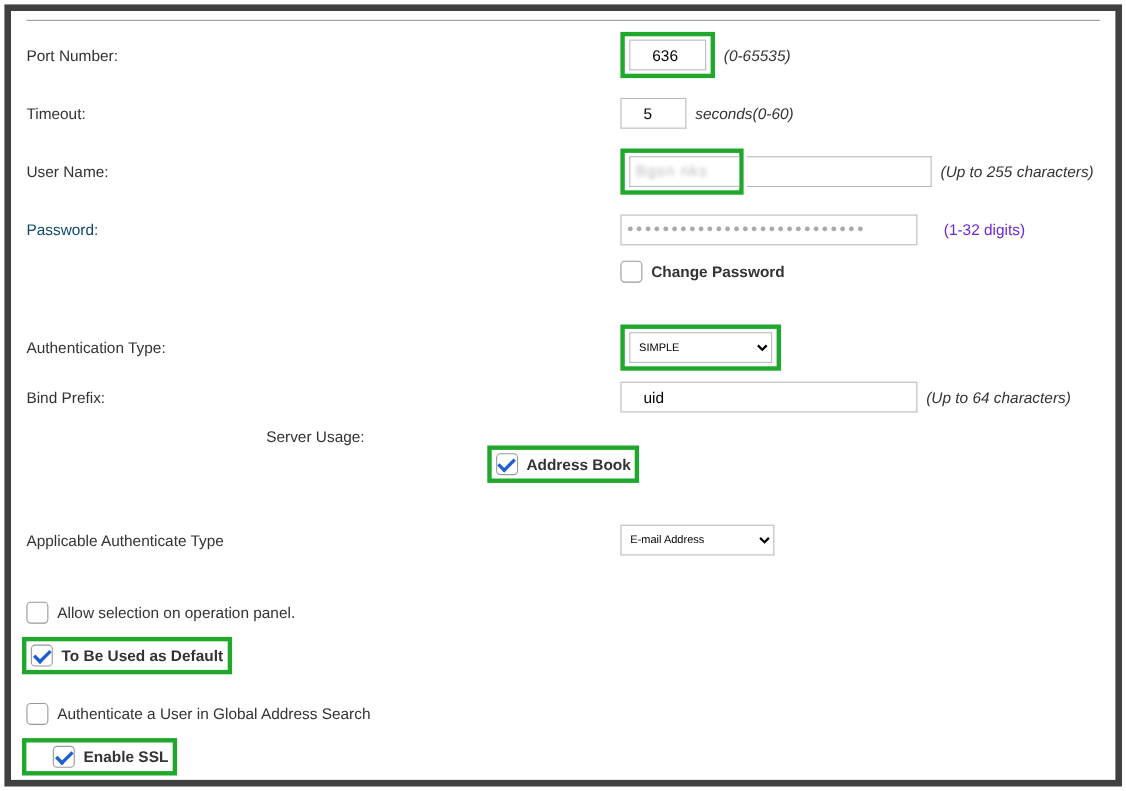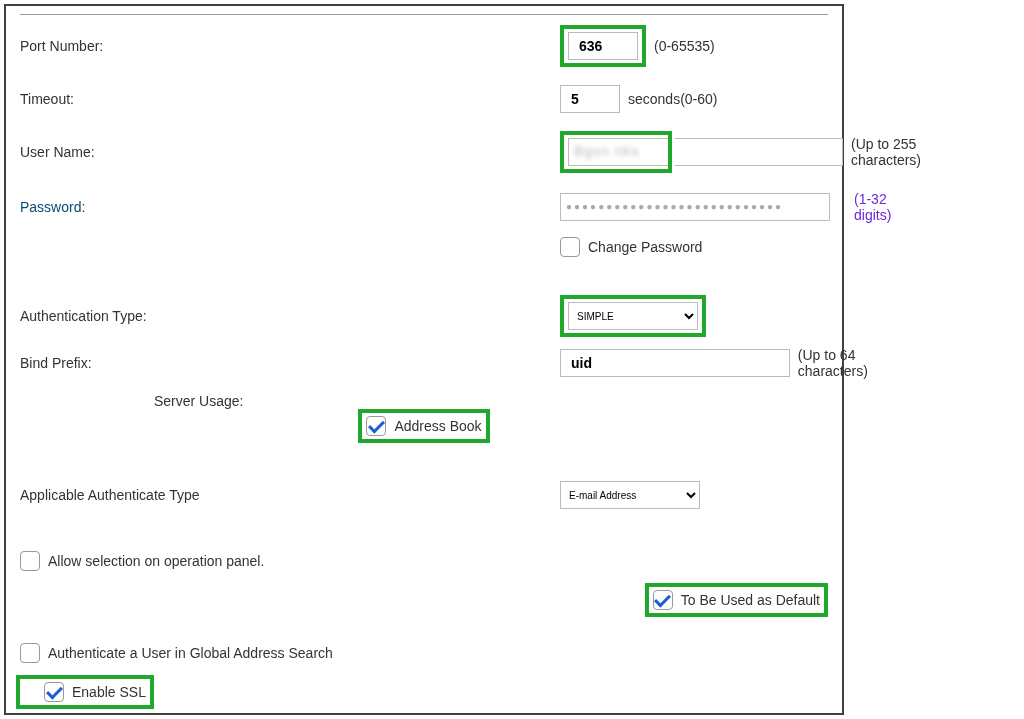--- a/index.html
+++ b/index.html
@@ -4,22 +4,22 @@
   <style>
     * { box-sizing: border-box; margin: 0; padding: 0; }
     body {
       font-family: Verdana, Geneva, sans-serif;
       font-size: 14px;
       color: #333;
       background: #fff;
       padding: 4px;
     }
     .container {
-      border: 2px solid #404040;
-      width: 840px;
+      border: 6px solid #404040;
+      width: 1016px;
       height: 711px;
       padding: 8px 14px;
       position: relative;
     }
     .hr-top {
       border-top: 1px solid #999;
       margin-bottom: 2px;
     }
     .row {
       display: flex;
@@ -31,42 +31,41 @@
       flex-shrink: 0;
     }
     .value-col {
       display: flex;
       align-items: center;
       gap: 4px;
     }
     .disabled-label { color: #0c4a6e; }
     input[type="text"], input[type="password"] {
       border: 1px solid #bbb;
-      padding: 4px 10px;
+      padding: 4px 20px;
       font-size: 14px;
       font-family: inherit;
       height: 28px;
-      font-weight: bold;
     }
     .w-port { width: 70px; }
     .w-timeout { width: 60px; }
     .w-user { width: 270px; }
     .w-pass { width: 270px; }
     .w-bind { width: 270px; }
     select {
       border: 1px solid #bbb;
       padding: 4px 4px;
       font-size: 10px;
       font-family: inherit;
       height: 28px;
       background: #fff;
     }
     .w-auth { width: 130px; }
     .w-dest { width: 140px; }
-    .hint { color: #333; margin-left: 4px; }
+    .hint { color: #333; margin-left: 4px; font-style: italic; }
     .hint-disabled { color: #6d28d9; margin-left: 20px; }
     .highlight {
       display: inline-flex;
       align-items: center;
       border: 4px solid #1fa82c;
       padding: 3px 4px;
     }
     .checkbox {
       width: 20px; height: 20px;
       border: 1px solid #999;
@@ -87,20 +86,21 @@
     .check-row {
       display: flex;
       align-items: center;
       gap: 8px;
       margin-top: 14px;
     }
     .check-inline {
       display: inline-flex;
       align-items: center;
       gap: 8px;
+      font-weight: bold;
     }
     .spacer-lg { height: 28px; }
     .blur-text {
       color: #bbb;
       filter: blur(2px);
       letter-spacing: 1px;
     }
     .pw-dots {
       color: #aaa;
       letter-spacing: 2px;
@@ -211,21 +211,21 @@
     </div>
   </div>
 
   <div class="spacer-lg"></div>
 
   <div class="check-row">
     <span class="checkbox"></span>
     <span>Allow selection on operation panel.</span>
   </div>
 
-  <div class="check-row" style="margin-top:12px;justify-content:flex-end;">
+  <div class="check-row" style="margin-top:12px;">
     <span class="highlight" style="margin-left:-4px;">
       <span class="check-inline">
         <span class="checkbox checked"></span>
         <span>To Be Used as Default</span>
       </span>
     </span>
   </div>
 
   <div class="check-row" style="margin-top:26px;">
     <span class="checkbox"></span>

